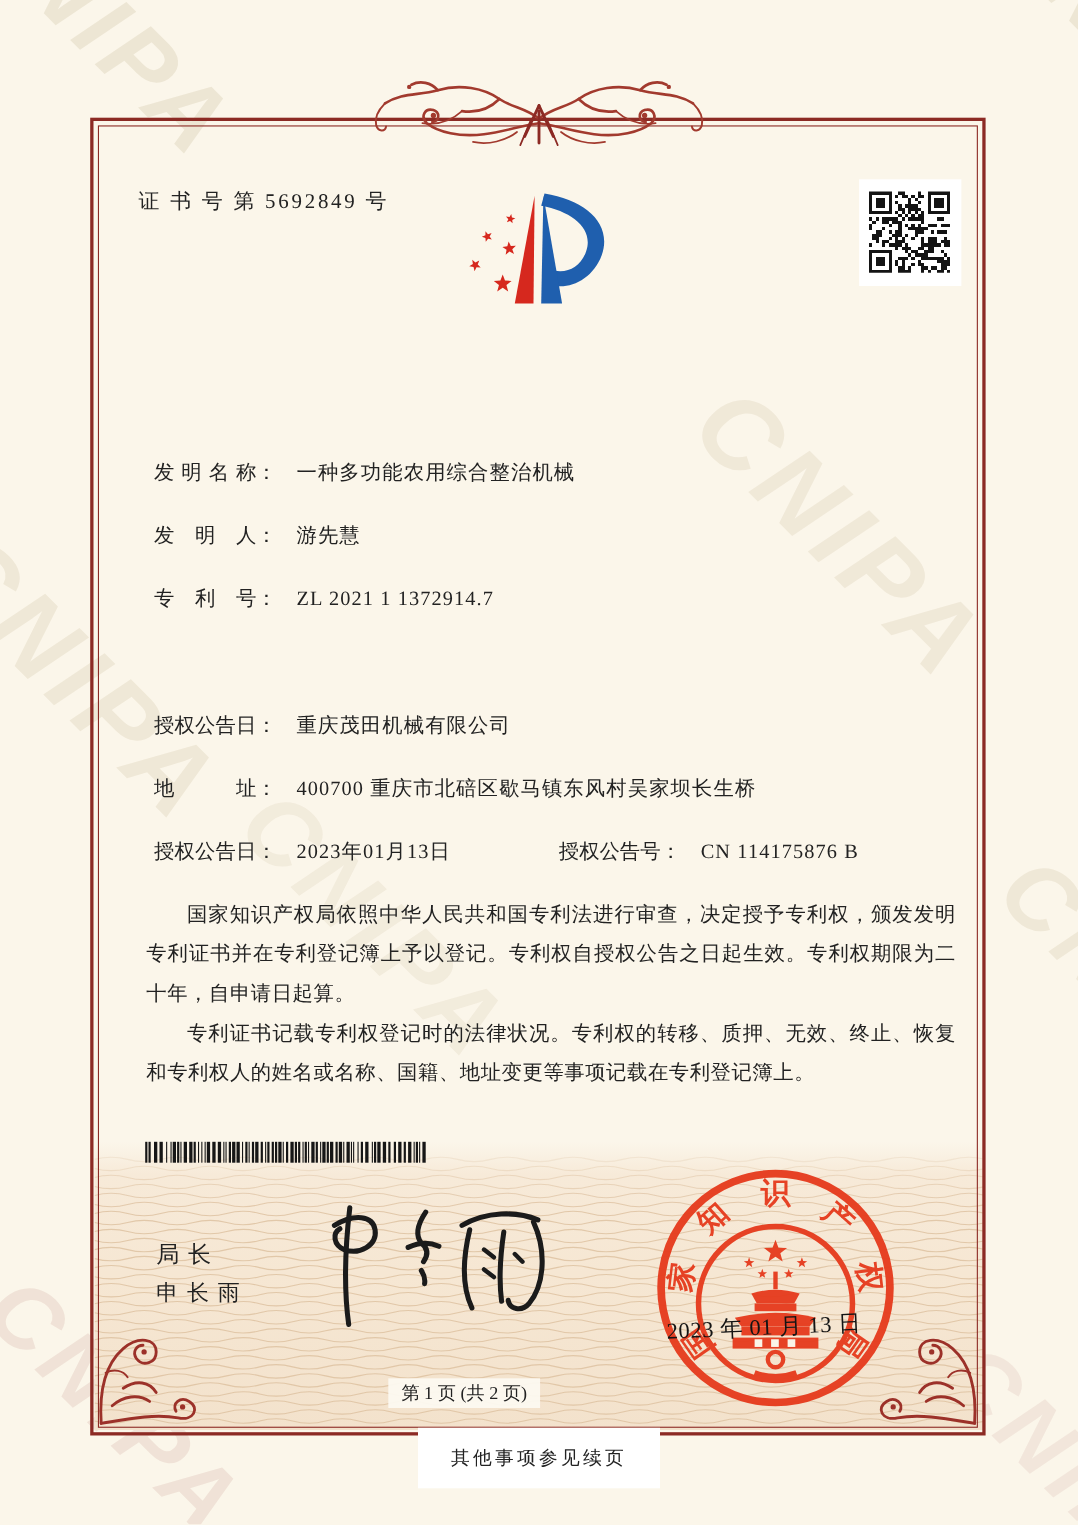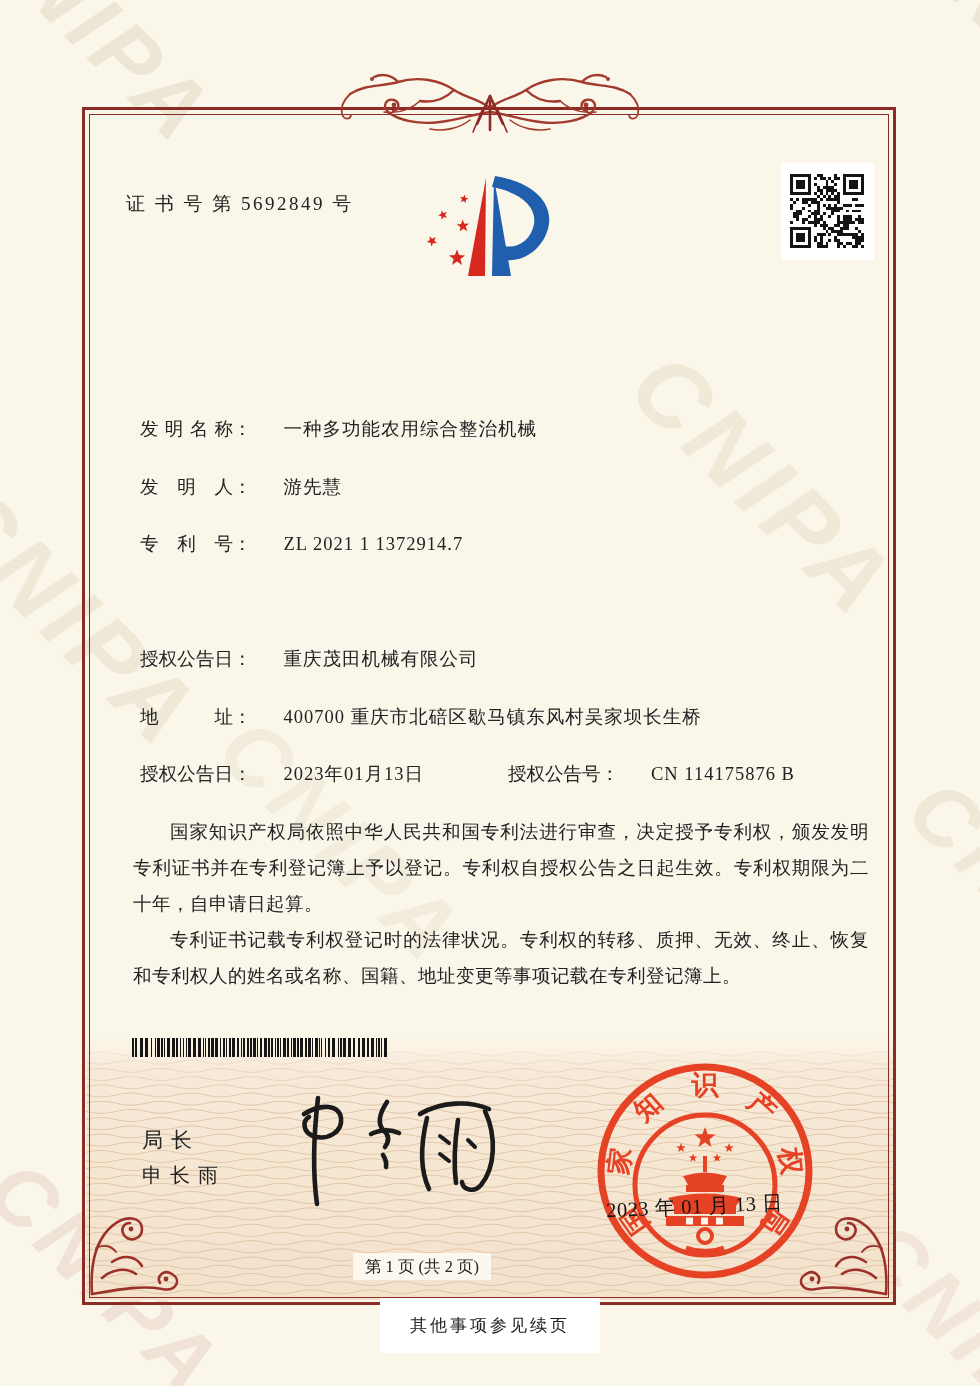--- a/index.html
+++ b/index.html
@@ -24,29 +24,29 @@
   
   .frame{position:absolute;left:82px;top:107px;width:808px;height:1192px;
          border:3px solid #8c2a24;z-index:2;pointer-events:none;}
   .frame::after{content:"";position:absolute;inset:4px;border:1px solid #8c2a24;}
   .orn{position:absolute;z-index:2;pointer-events:none;}
   .orn-top{left:334px;top:68px;}
   .orn-bl{left:84px;top:1190px;}
   .orn-br{left:786px;top:1190px;}
   
   .abs{position:absolute;z-index:3;}
-  .cert-no{left:126px;top:170px;font-size:19px;letter-spacing:2.5px;margin-top:21px;}
+  .cert-no{left:126px;top:170px;font-size:19px;letter-spacing:2.5px;}
   .logo{left:425px;top:166px;}
   .qr-box{left:781px;top:163px;width:93px;height:97px;background:#fff;z-index:3;}
   .qr-box svg{position:absolute;left:9px;top:11px;}
   .title{left:0;top:296px;width:980px;text-align:center;font-size:45px;font-weight:700;
          letter-spacing:30px;text-indent:30px;color:#111;}
   .row{left:140px;font-size:18.5px;white-space:nowrap;}
   .flabel{display:inline-block;width:93px;text-align:justify;text-align-last:justify;}
-  .fvalue{margin-left:32px;letter-spacing:1px;}
+  .fvalue{margin-left:18px;letter-spacing:1px;}
   .pair2{position:absolute;left:368px;top:0;}
   .body{left:133px;top:814px;width:736px;font-size:18.5px;line-height:36px;text-align:justify;}
   .body p{margin:0;text-indent:2em;letter-spacing:.5px;}
   .barcode{left:132px;top:1038px;height:19px;white-space:nowrap;font-size:0;}
   .barcode i{display:inline-block;height:19px;background:#161616;}
   .sig-title{left:142px;top:1126px;font-size:21px;letter-spacing:8px;}
   .sig-name{left:142px;top:1162px;font-size:20px;letter-spacing:8px;}
   .sig-script{left:292px;top:1092px;z-index:3;}
   .seal{left:590px;top:1056px;z-index:4;opacity:.95;}
   .seal-date{left:606px;top:1192px;width:190px;font-size:20.5px;color:#141414;

